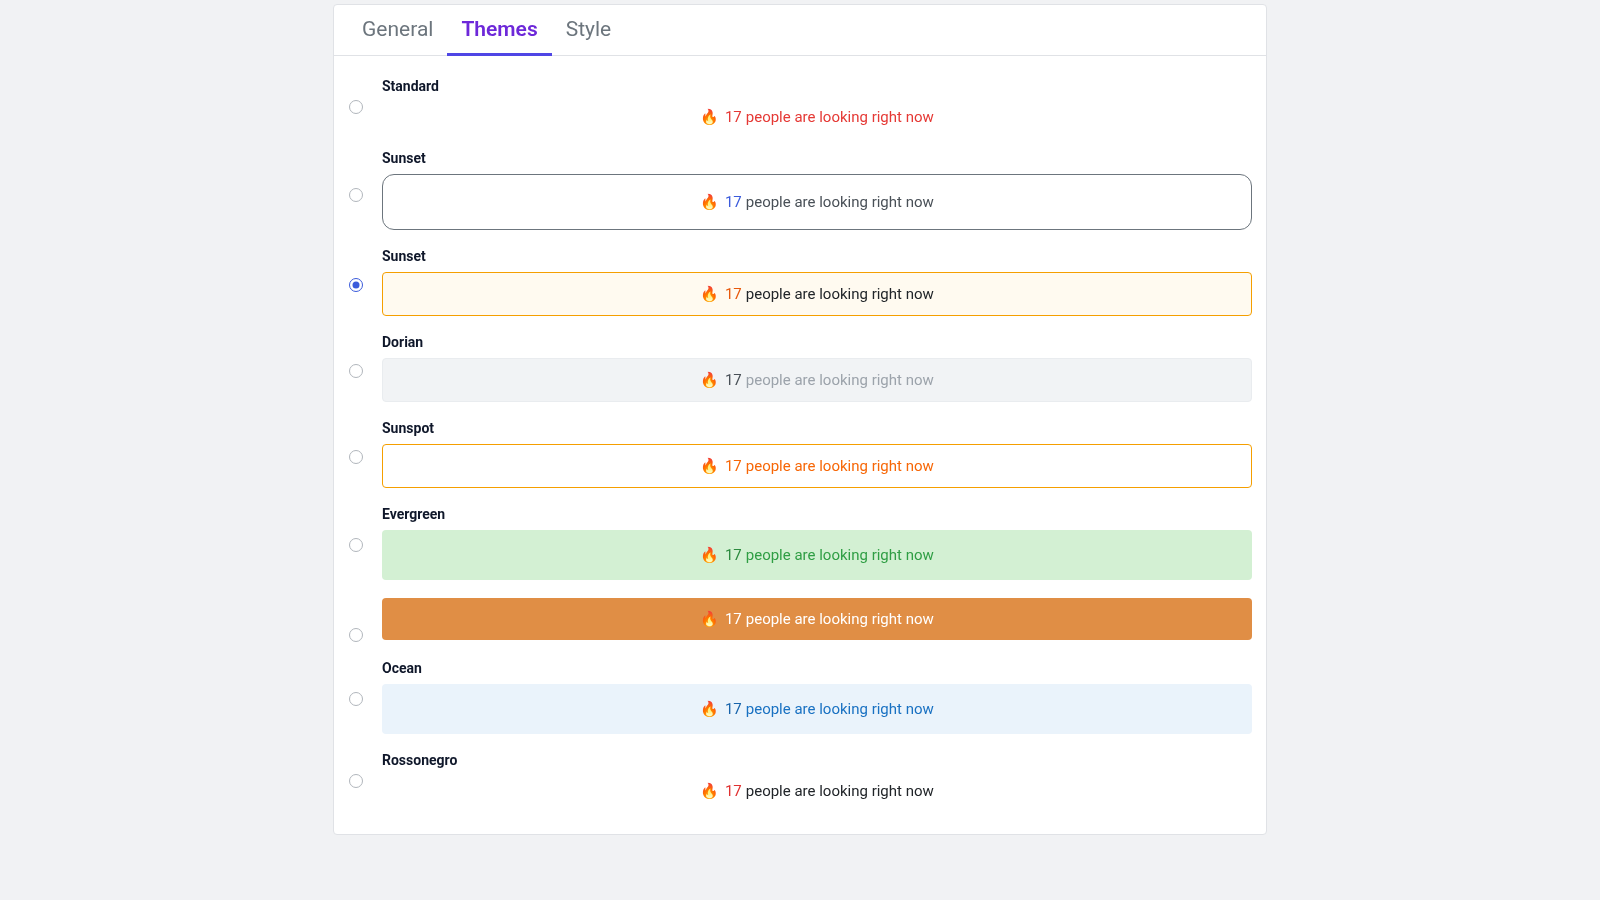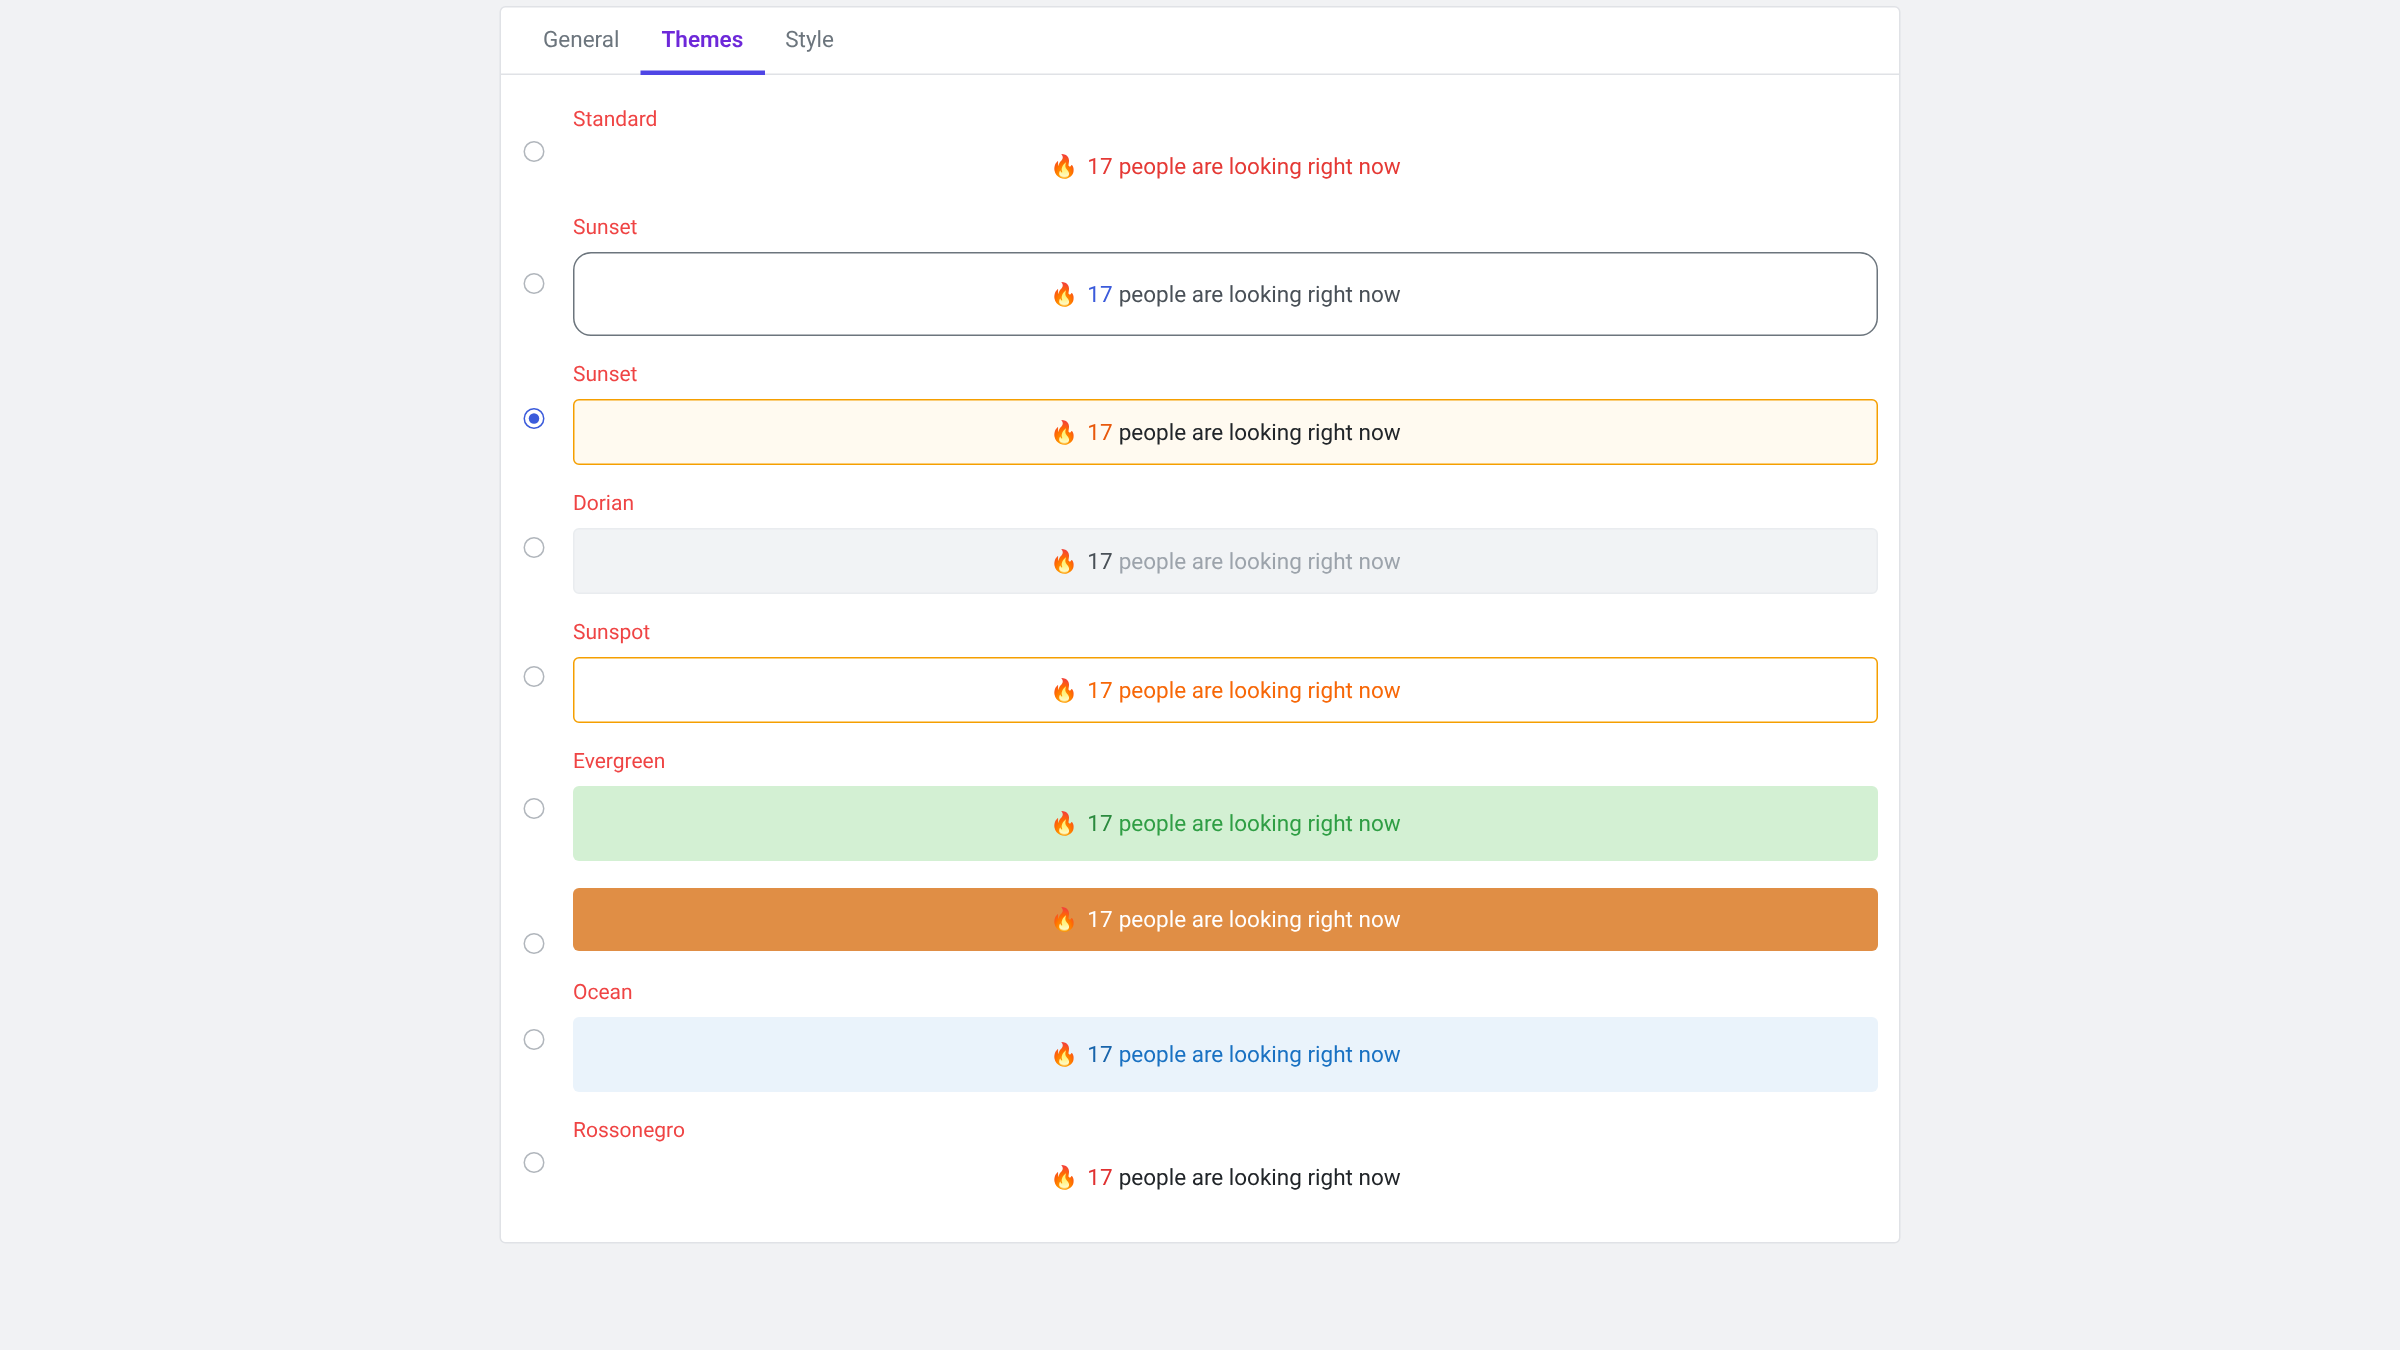--- a/index.html
+++ b/index.html
@@ -27,21 +27,21 @@
     }
     .tabs {
       display: flex;
       align-items: center;
       border-bottom: 1px solid #e0e2e6;
       padding: 0 14px;
     }
     .tab {
       padding: 12px 14px 12px 14px;
       color: #6c757d;
-      font-size: 15px;
+      font-size: 21px;
       cursor: pointer;
       border-bottom: 3px solid transparent;
       margin-bottom: -1px;
     }
     .tab.active {
       color: #6d28d9;
       font-weight: 600;
       border-bottom-color: #4f46e5;
     }
     .body {
@@ -81,24 +81,25 @@
       transform: translate(-50%, -50%);
       width: 7px;
       height: 7px;
       border-radius: 50%;
       background: #3b5bdb;
     }
     .preview-col {
       flex: 1;
     }
     .theme-label {
-      color: #ef4444;
+      color: #0f172a;
       font-size: 14px;
       margin-bottom: 8px;
       display: block;
+      font-weight: bold;
     }
     .preview {
       display: flex;
       align-items: center;
       justify-content: center;
       padding: 12px 16px;
       border-radius: 4px;
       font-size: 15px;
       text-align: center;
     }

